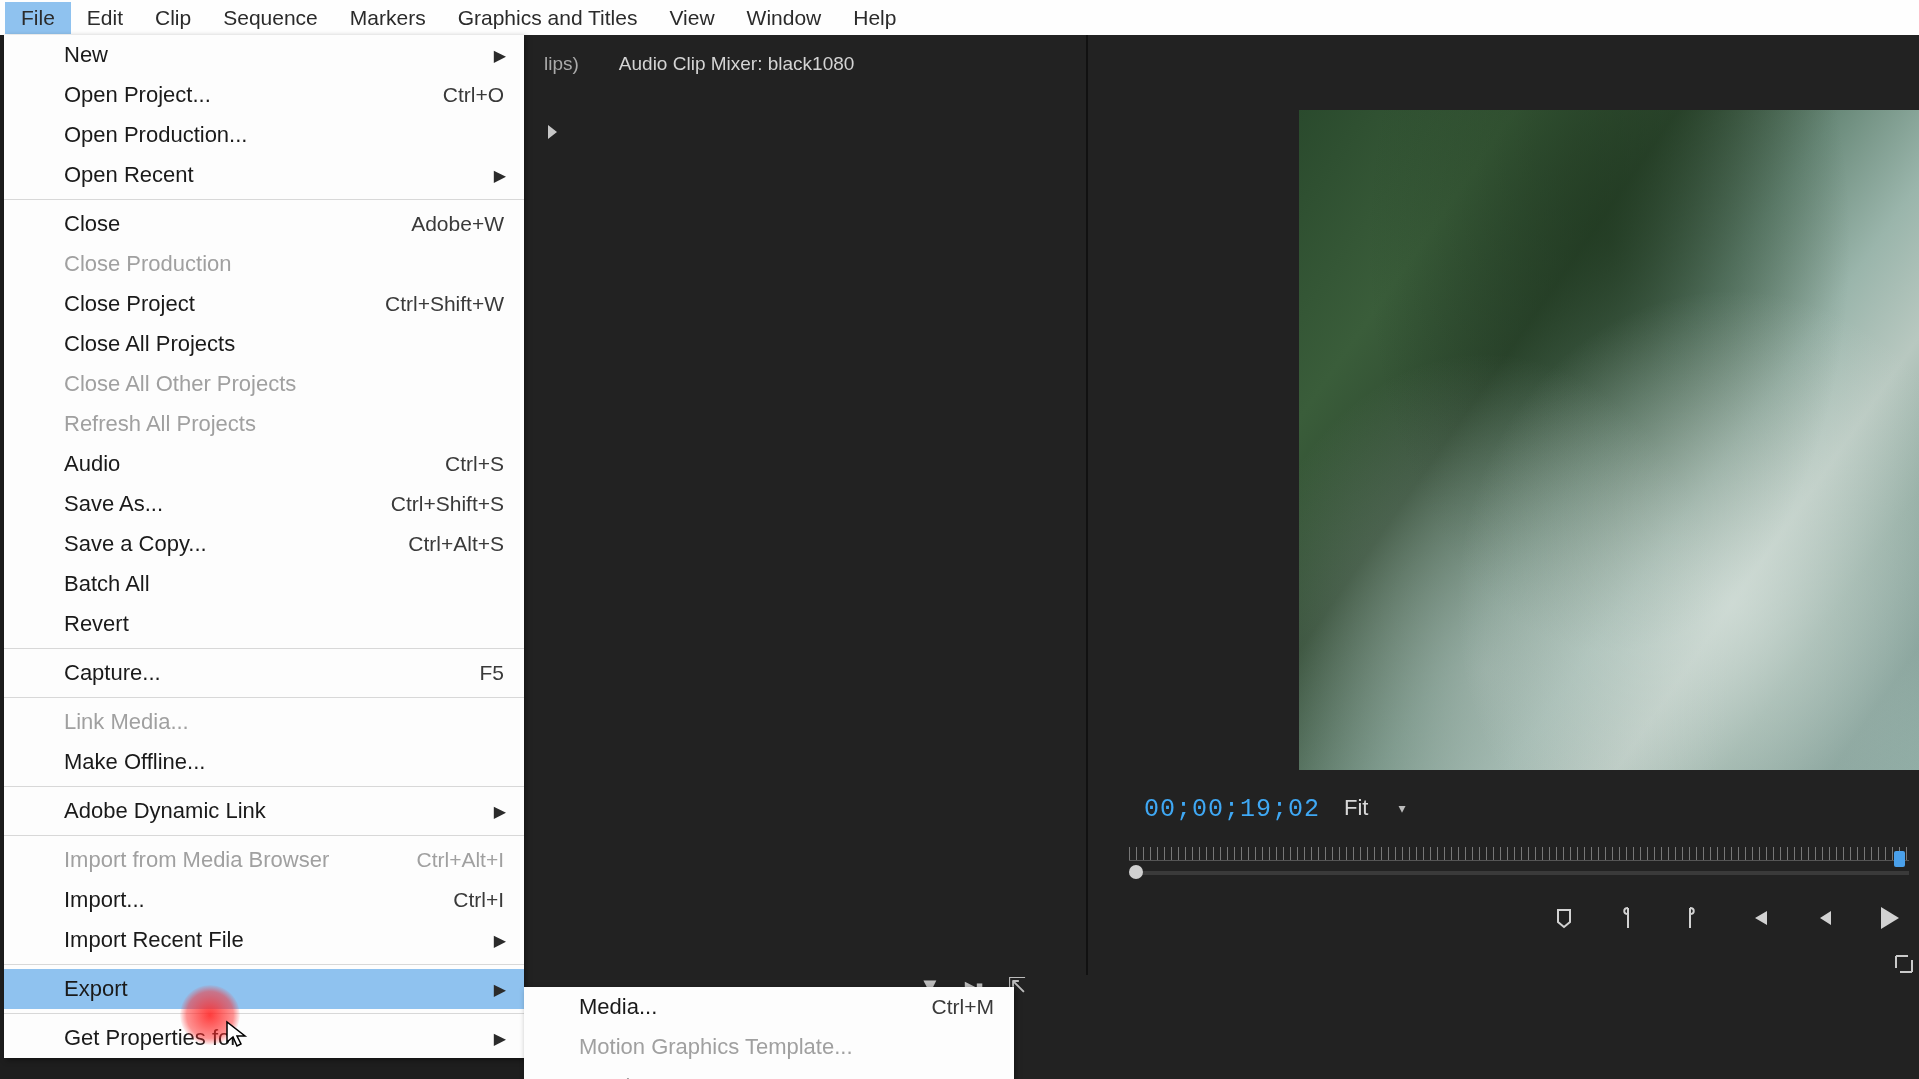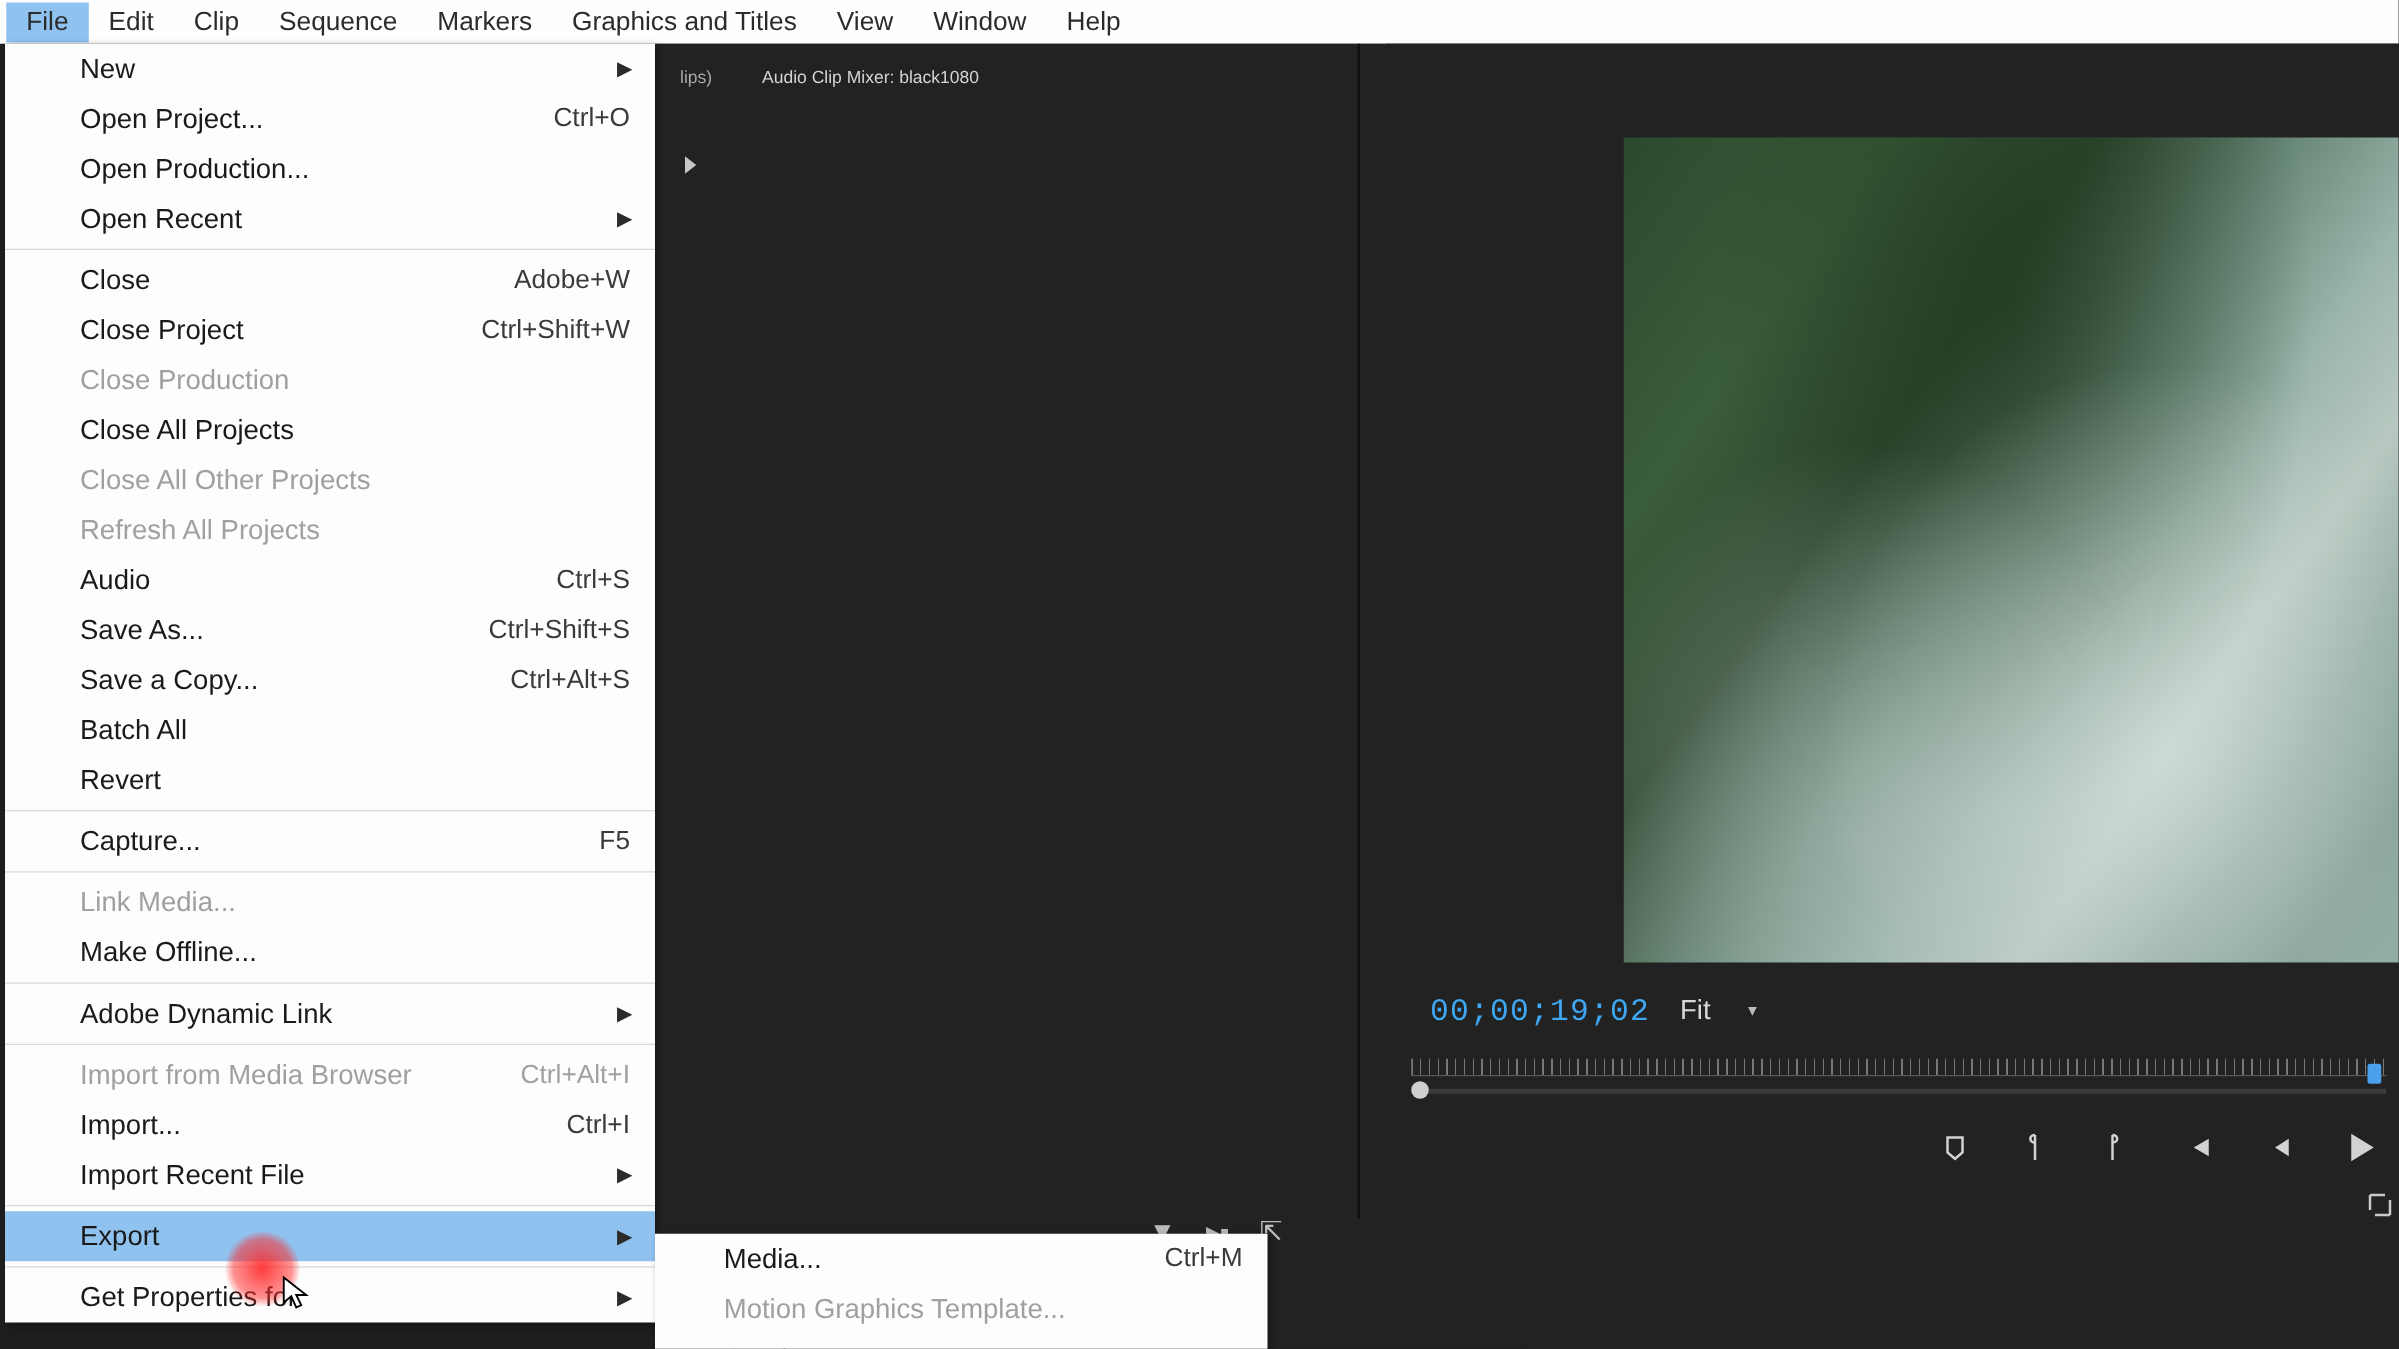--- a/index.html
+++ b/index.html
@@ -23,21 +23,21 @@
 
 .export-submenu { position: absolute; left: 524px; top: 987px; width: 490px; background: #fdfdfd; box-shadow: 2px 2px 6px rgba(0,0,0,0.4); z-index: 101; }
 .export-submenu .menu-item { padding: 7px 20px 7px 55px; font-size: 22px; }
 
 
 .cursor-highlight { position: absolute; left: 180px; top: 985px; width: 60px; height: 60px; background: radial-gradient(circle, rgba(255,40,40,0.9) 0%, rgba(255,40,40,0.5) 55%, rgba(255,40,40,0) 72%); border-radius: 50%; z-index: 200; pointer-events: none; }
 .cursor-arrow { position: absolute; left: 225px; top: 1020px; z-index: 201; font-size: 26px; color: #000; pointer-events: none; }
 
 
 .dark-area { position: absolute; left: 524px; top: 35px; right: 0; bottom: 0; background: #222222; }
-.panel-tab-row { position: absolute; left: 0; top: 12px; width: 570px; display: flex; align-items: center; color: #d0d0d0; font-size: 14px; }
+.panel-tab-row { position: absolute; left: 0; top: 12px; width: 570px; display: flex; align-items: center; color: #d0d0d0; font-size: 19px; }
 .panel-tab { padding: 6px 20px; color: #aaaaaa; }
 .panel-tab.light { color: #d4d4d4; }
 .panel-divider-v { width: 2px; background: #111; height: 940px; position: absolute; }
 
 
 .program-area { position: absolute; right: 0; top: 35px; width: 810px; height: 940px; background: #222222; }
 .program-header { display: flex; align-items: center; color: #d8d8d8; font-size: 21px; padding: 12px 0 12px 20px; }
 .program-header .hamburger { margin-left: 16px; display: flex; flex-direction: column; gap: 4px; }
 .program-header .hamburger span { width: 20px; height: 2px; background: #d0d0d0; }
 .preview-canvas { position: absolute; left: 190px; top: 75px; width: 620px; height: 660px; background: linear-gradient(125deg, #2a4a2d 0%, #3a5d3a 20%, #2e4830 35%, #6a8a7a 50%, #9ab5ab 62%, #b8c8c0 72%, #90aaa0 82%, #7a9890 92%, #8aa8a0 100%); overflow: hidden; }
@@ -157,26 +157,26 @@
     </div>
     <div class="menu-item">
       <span>Open Recent</span>
       <span class="submenu-arrow">▶</span>
     </div>
     <div class="menu-separator"></div>
     <div class="menu-item">
       <span>Close</span>
       <span class="shortcut">Adobe+W</span>
     </div>
+    <div class="menu-item disabled">
+      <span>Close Production</span>
+    </div>
     <div class="menu-item">
       <span>Close Project</span>
       <span class="shortcut">Ctrl+Shift+W</span>
-    </div>
-    <div class="menu-item disabled">
-      <span>Close Production</span>
     </div>
     <div class="menu-item">
       <span>Close All Projects</span>
     </div>
     <div class="menu-item disabled">
       <span>Close All Other Projects</span>
     </div>
     <div class="menu-item disabled">
       <span>Refresh All Projects</span>
     </div>

